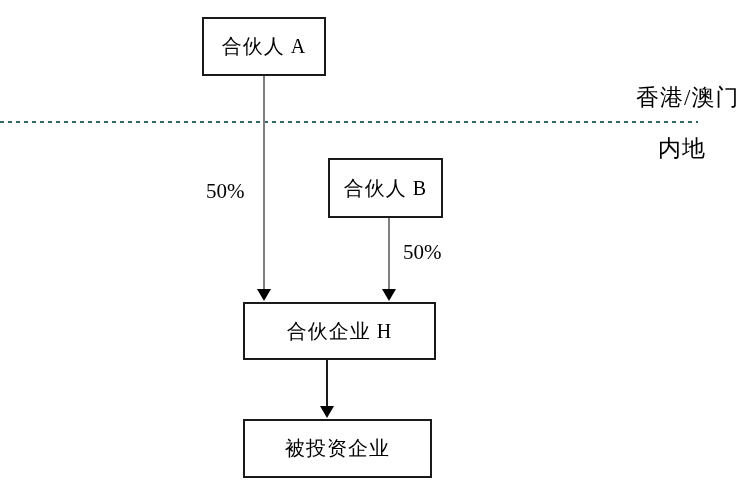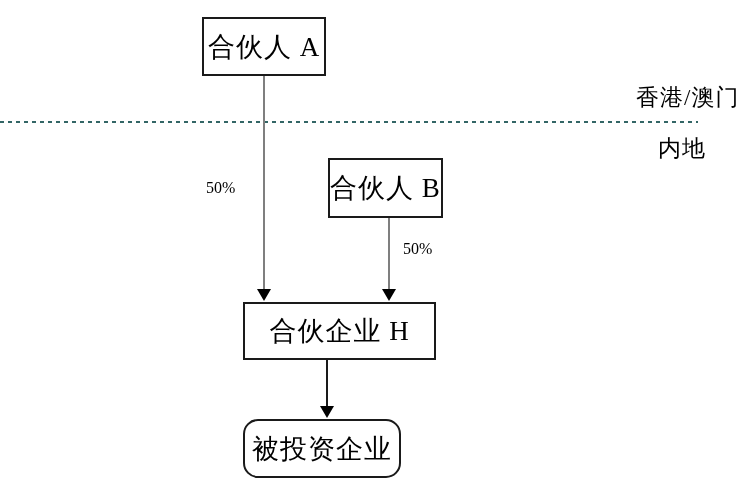--- a/index.html
+++ b/index.html
@@ -16,29 +16,29 @@
     color: #000000;
     overflow: hidden;
   }
   .node {
     position: absolute;
     border: 2px solid #1a1a1a;
     background: #ffffff;
     display: flex;
     align-items: center;
     justify-content: center;
-    font-size: 27px;
+    font-size: 20px;
     letter-spacing: 1px;
     box-sizing: border-box;
     z-index: 3;
   }
   .node-a      { left: 202px; top: 17px;  width: 124px; height: 59px; }
   .node-b      { left: 328px; top: 158px; width: 115px; height: 60px; }
   .node-h      { left: 243px; top: 302px; width: 193px; height: 58px; }
-  .node-inv    { left: 243px; top: 419px; width: 158px; height: 59px; border-radius: 15px; }
+  .node-inv    { left: 243px; top: 419px; width: 189px; height: 59px; }
 
   .divider {
     position: absolute;
     left: 0;
     top: 121px;
     width: 698px;
     height: 2px;
     background: repeating-linear-gradient(90deg, #336666 0 4px, transparent 4px 8px);
     z-index: 1;
   }
@@ -72,21 +72,21 @@
     border-right: 7px solid transparent;
     border-top: 12px solid #000000;
     z-index: 2;
   }
   .head-a { left: 257px; top: 289px; }
   .head-b { left: 382px; top: 289px; }
   .head-h { left: 320px; top: 406px; }
 
   .edge-label {
     position: absolute;
-    font-size: 16px;
+    font-size: 21px;
     z-index: 2;
     white-space: nowrap;
   }
   .label-a { left: 206px; top: 179px; }
   .label-b { left: 403px; top: 240px; }
 </style>
 </head>
 <body>
 
 <div class="canvas">

